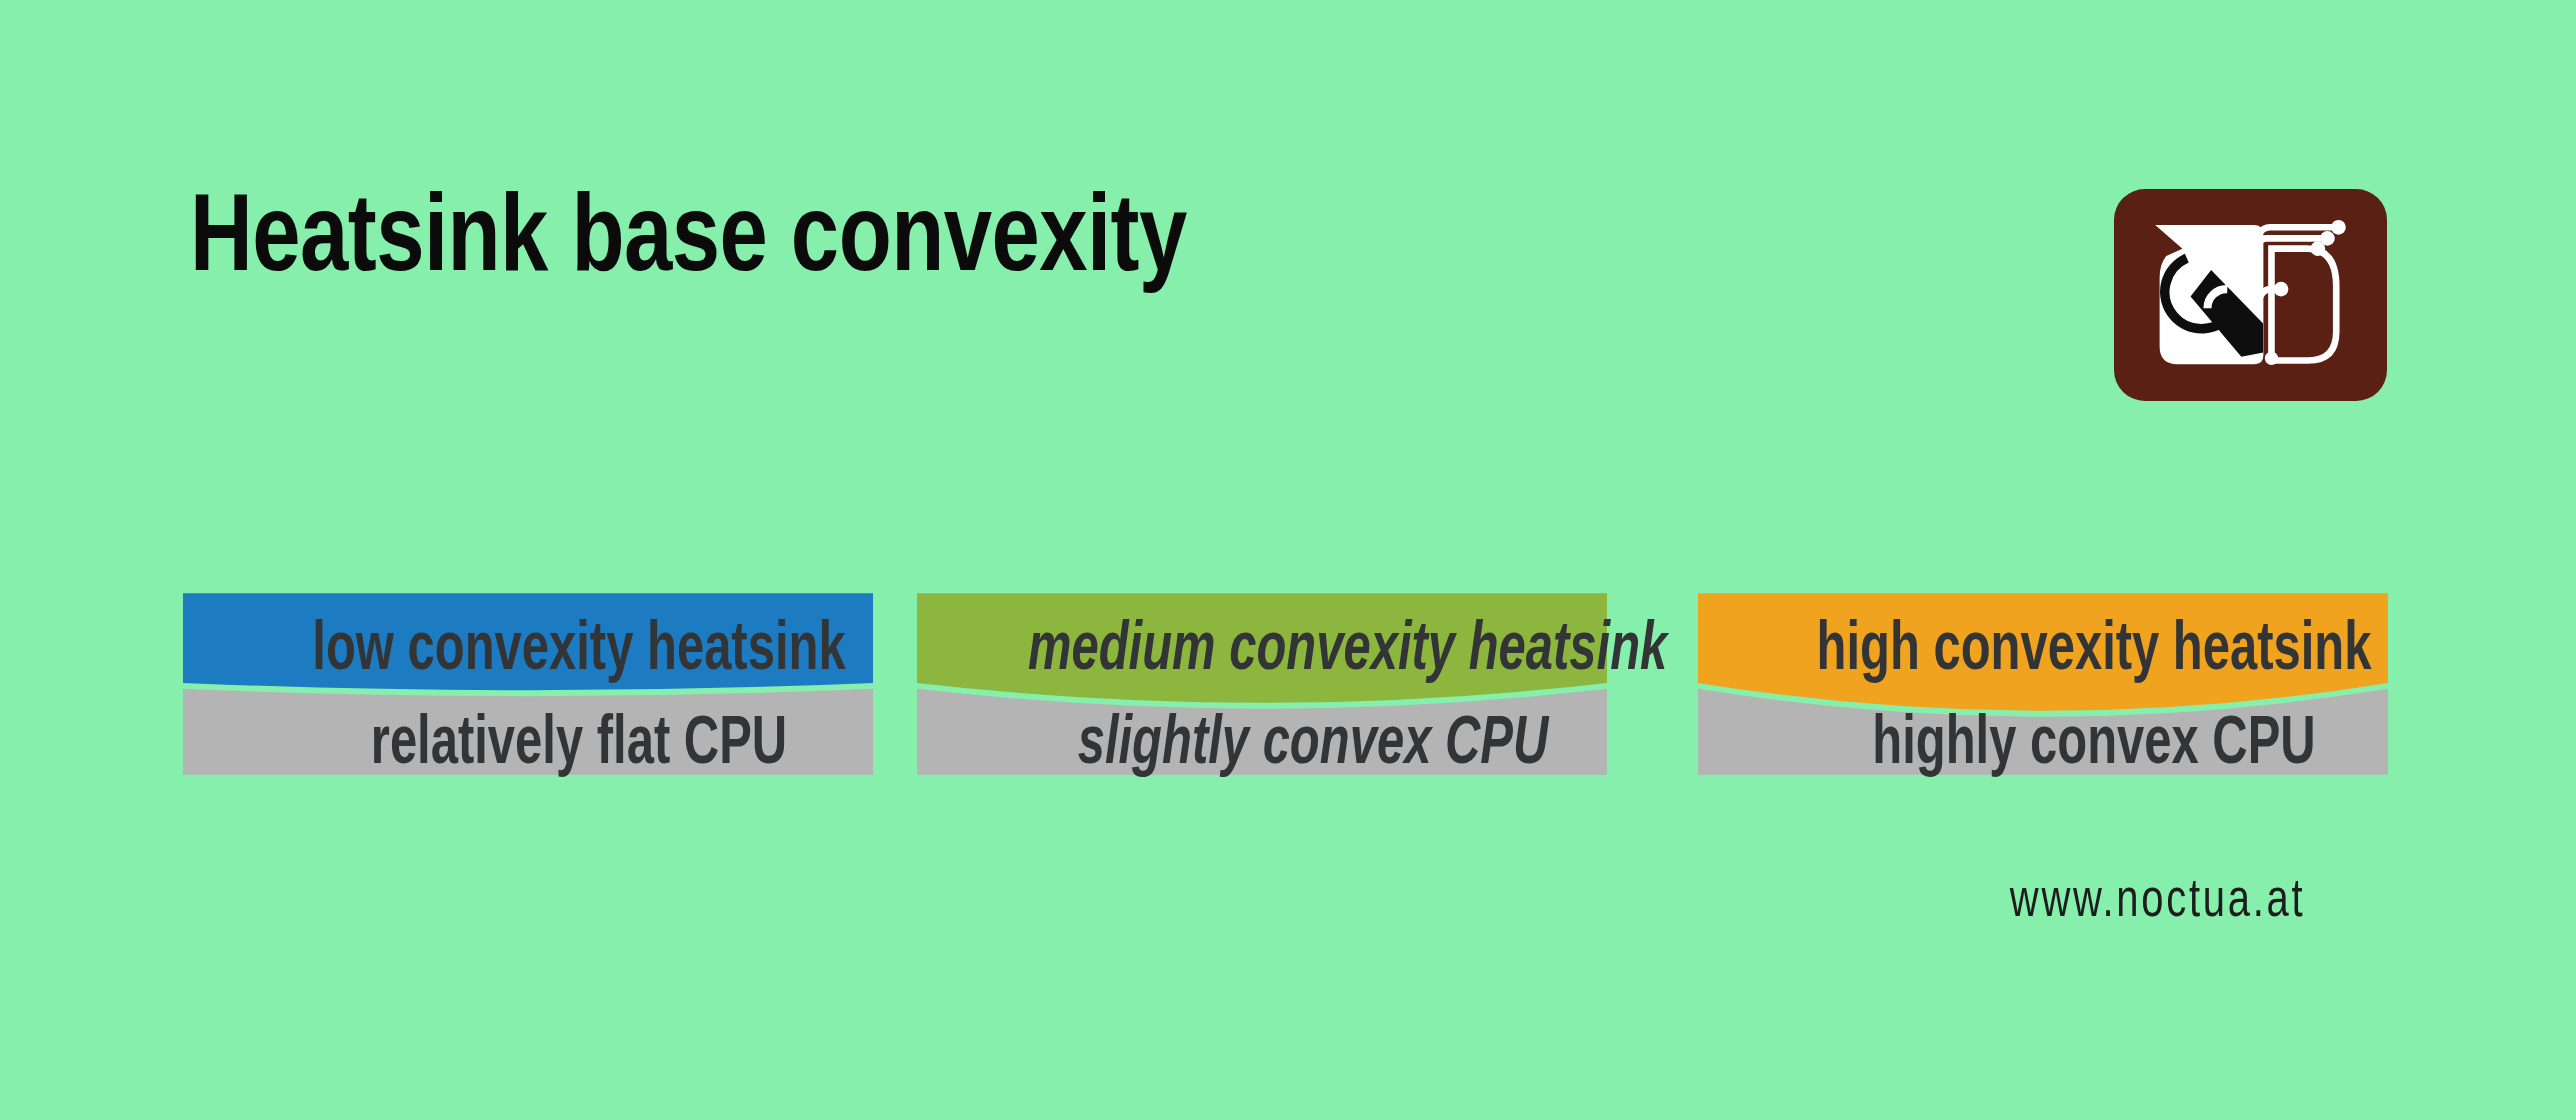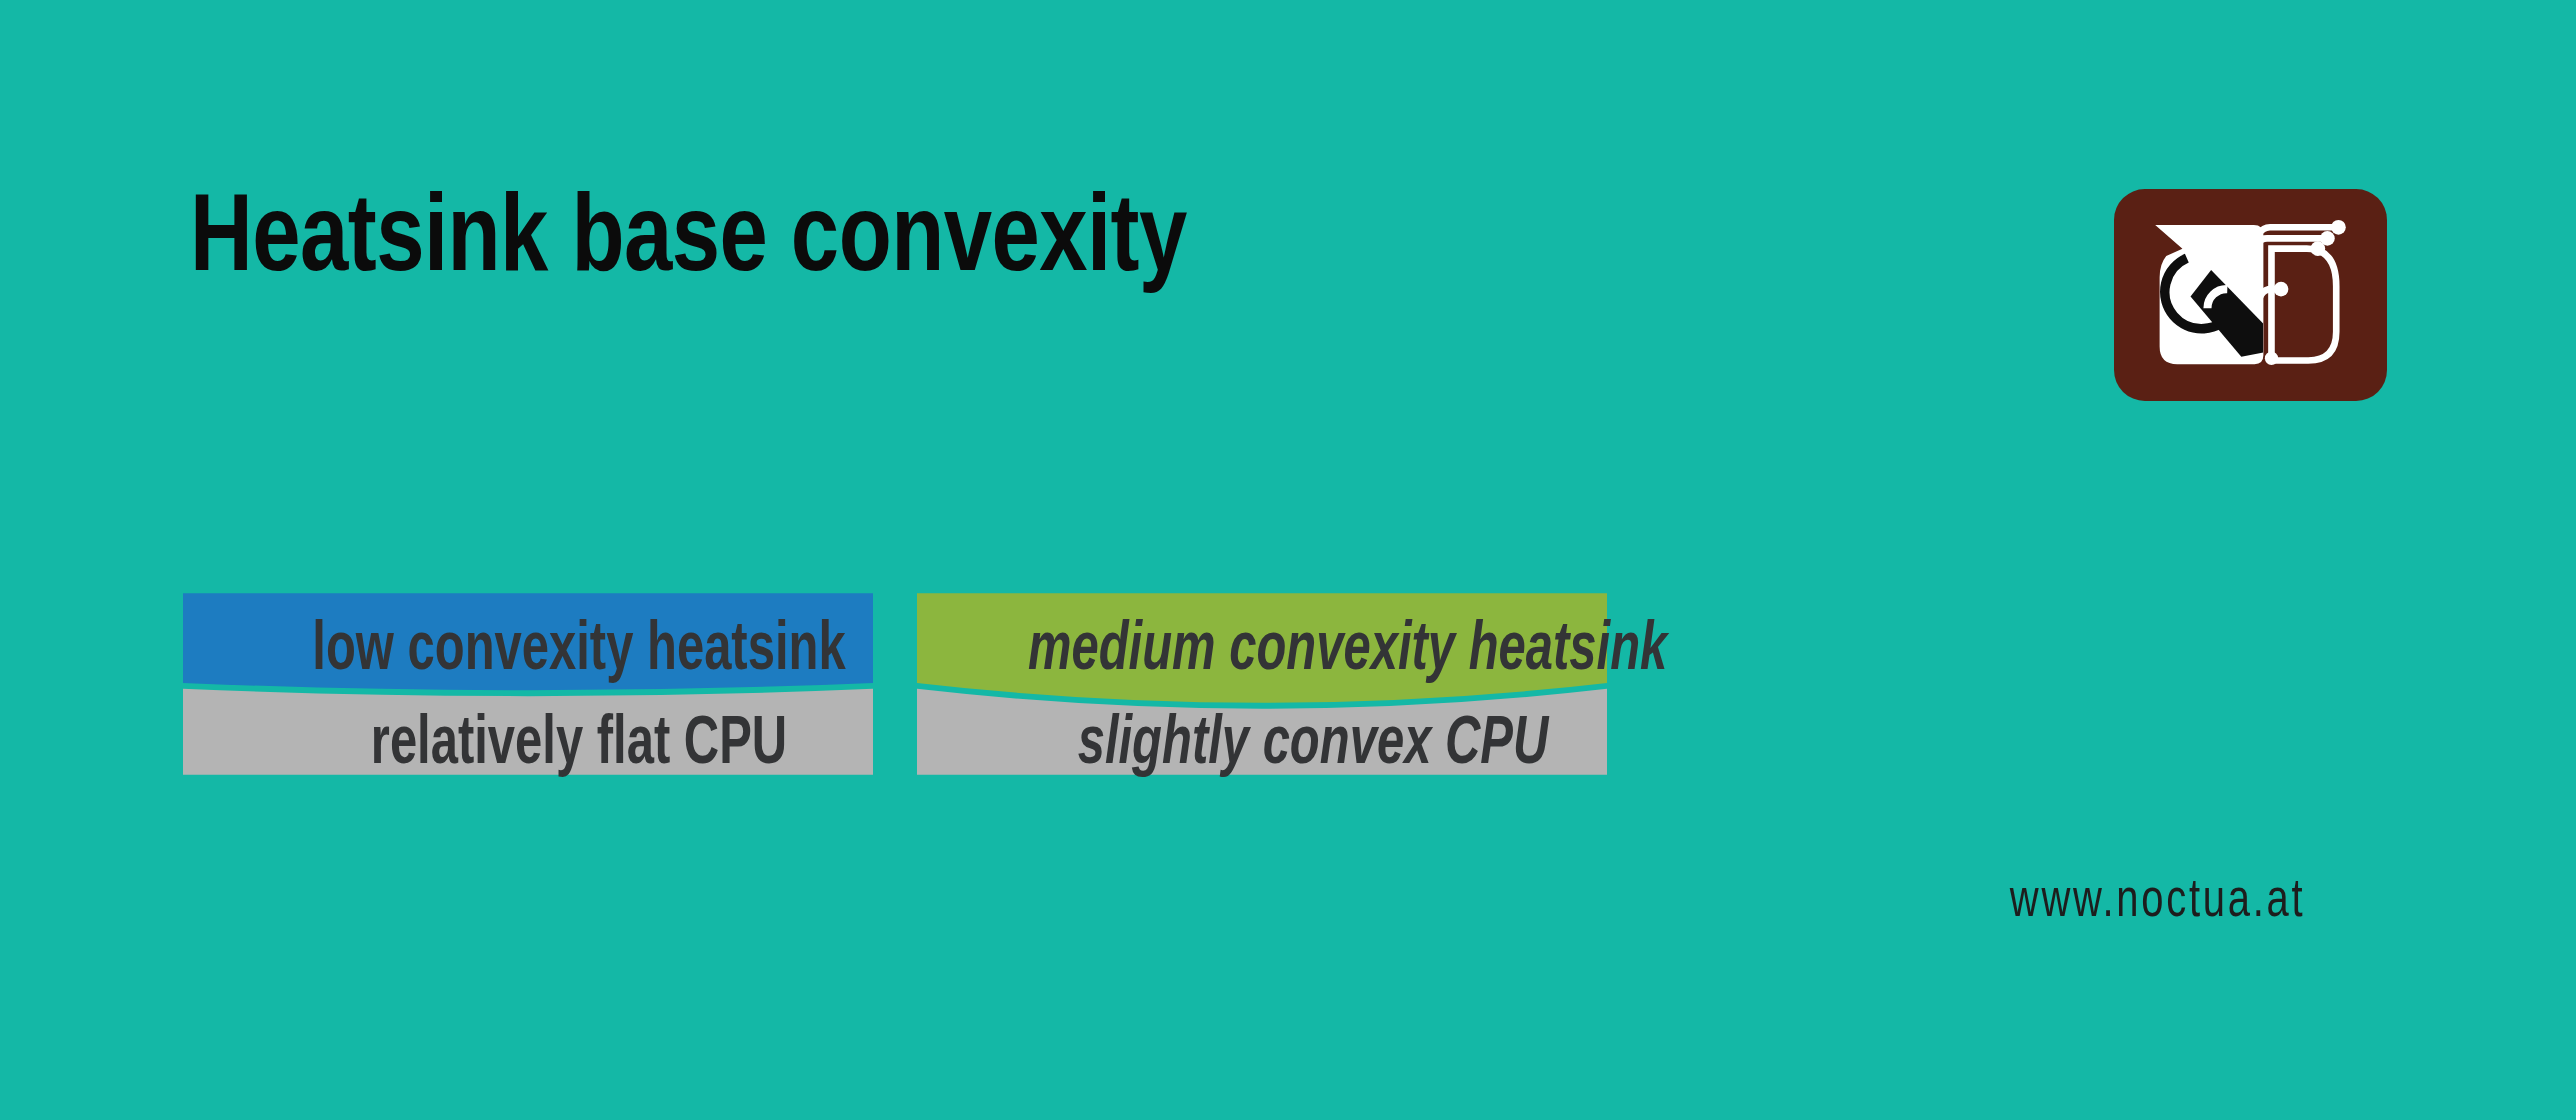--- a/index.html
+++ b/index.html
@@ -7,21 +7,21 @@
     padding: 0;
     width: 2576px;
     height: 1121px;
     overflow: hidden;
     font-family: "Liberation Sans", "DejaVu Sans", sans-serif;
   }
   .canvas {
     position: relative;
     width: 2576px;
     height: 1121px;
-    background: #14b8a6;
+    background: #86efac;
   }
   .title {
     position: absolute;
     left: 190px;
     top: 177px;
     margin: 0;
     font-size: 110px;
     font-weight: bold;
     line-height: 1;
     letter-spacing: -0.7px;
@@ -130,17 +130,25 @@
 
   <section class="diagram d1">
     <svg class="blocks" viewBox="0 0 938 247">
       <path class="hs-shape" d="M0,0 H938 V122 Q469,176 0,122 Z" fill="#8cb63e"></path>
       <path class="cpu-shape" d="M0,130 Q469,184 938,130 V247 H0 Z" fill="#b4b4b4"></path>
     </svg>
     <div class="hs-label">medium convexity heatsink</div>
     <div class="cpu-label">slightly convex CPU</div>
   </section>
 
+  <section class="diagram d2">
+    <svg class="blocks" viewBox="0 0 938 247">
+      <path class="hs-shape" d="M0,0 H938 V122 Q469,198 0,122 Z" fill="#efa31f"></path>
+      <path class="cpu-shape" d="M0,130 Q469,206 938,130 V247 H0 Z" fill="#b4b4b4"></path>
+    </svg>
+    <div class="hs-label">high convexity heatsink</div>
+    <div class="cpu-label">highly convex CPU</div>
+  </section>
 
   <div class="url">www.noctua.at</div>
 
 </div>
 
 
 </body></html>

